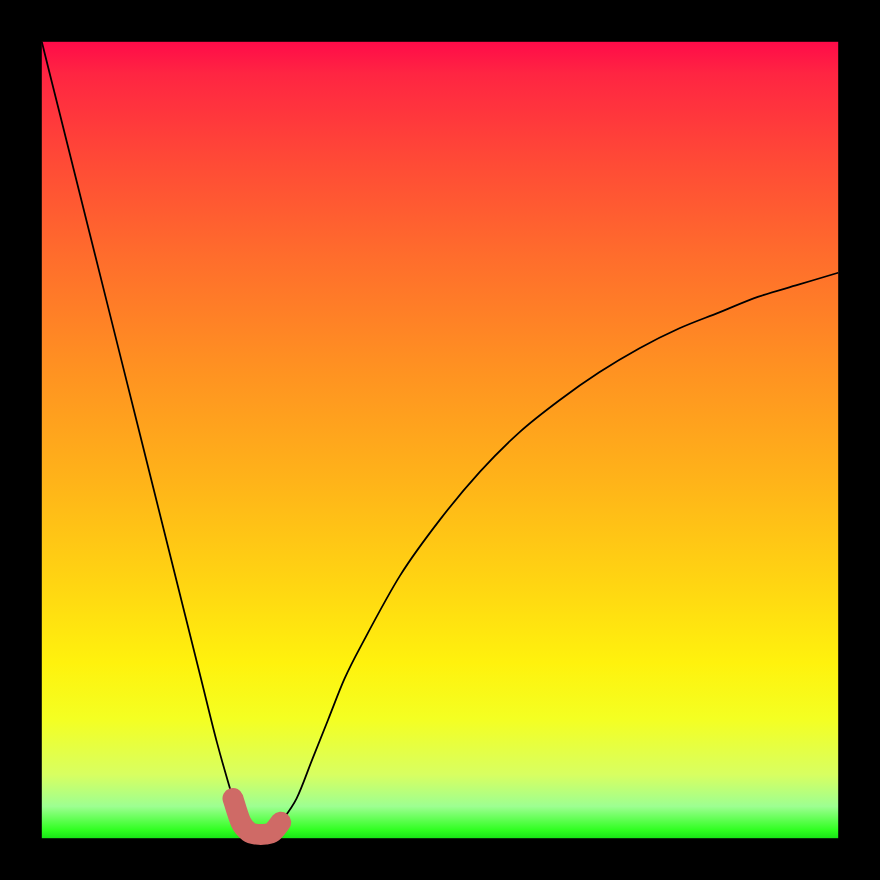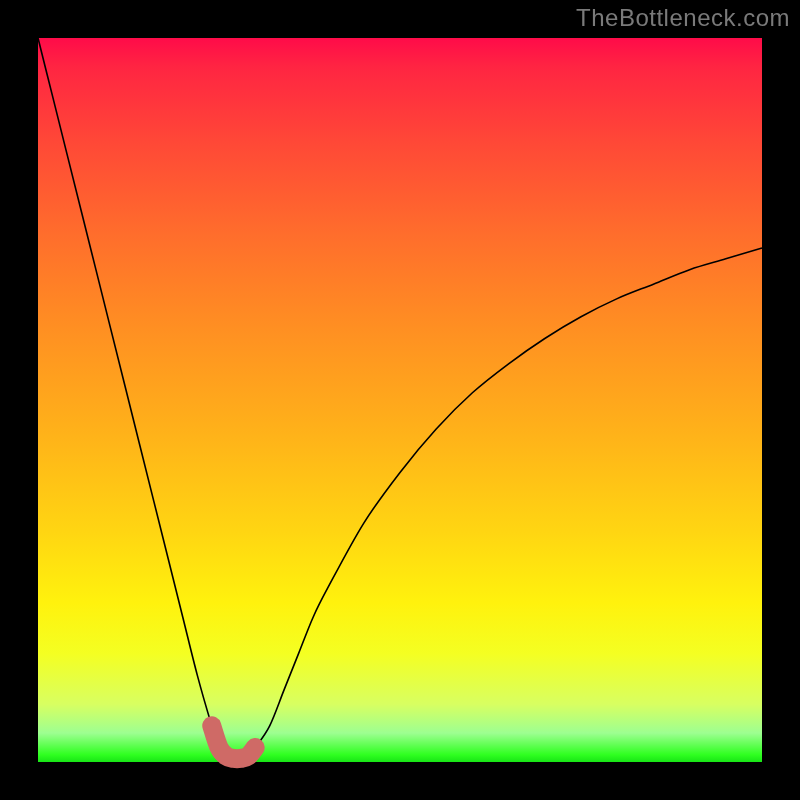--- a/index.html
+++ b/index.html
@@ -72,21 +72,20 @@
     stroke: #cf6a66;
     stroke-width: 19;
     stroke-linecap: round;
     stroke-linejoin: round;
   }
 </style>
 </head>
 <body>
 
 <div class="outer">
-  <div class="watermark">TheBottleneck.com</div>
 
   <div class="plot">
     <div class="gradient"></div>
     <svg class="curve" viewBox="0 0 724 724" preserveAspectRatio="none">
       <path id="curve-path" class="curve-main" d="M 0 0 C 2.4133333333333336 9.653333333333327 9.653333333333332 38.61333333333329 14.48 57.91999999999996 C 19.30666666666667 77.22666666666663 24.133333333333333 96.53333333333336 28.96 115.84000000000003 C 33.78666666666667 135.1466666666667 38.61333333333333 154.45333333333335 43.44 173.76 C 48.266666666666666 193.06666666666663 53.093333333333334 212.37333333333328 57.92 231.67999999999995 C 62.74666666666667 250.98666666666662 67.57333333333334 270.29333333333335 72.4 289.6 C 77.22666666666667 308.9066666666667 82.05333333333333 328.2133333333333 86.88 347.52 C 91.70666666666666 366.82666666666665 96.53333333333335 386.1333333333333 101.36000000000001 405.44 C 106.18666666666668 424.74666666666667 111.01333333333334 444.05333333333334 115.84 463.36 C 120.66666666666667 482.6666666666667 125.49333333333333 501.9733333333333 130.32 521.28 C 135.14666666666665 540.5866666666666 139.97333333333336 559.8933333333334 144.8 579.2 C 149.62666666666667 598.5066666666667 154.45333333333335 619.02 159.28 637.12 C 164.10666666666665 655.22 170.14 675.7333333333333 173.76 687.8 C 177.38 699.8666666666666 178.58666666666667 704.452 181 709.52 C 183.41333333333333 714.588 185.82666666666668 716.3979999999999 188.24 718.208 C 190.65333333333334 720.018 193.0666666666667 720.018 195.48000000000002 720.38 C 197.89333333333335 720.742 200.3066666666667 720.742 202.72000000000003 720.38 C 205.13333333333335 720.018 207.54666666666665 720.018 209.95999999999998 718.208 C 212.3733333333333 716.3979999999999 213.57999999999998 714.588 217.2 709.52 C 220.82 704.452 226.85333333333332 697.4533333333333 231.68 687.8 C 236.5066666666667 678.1466666666666 241.33333333333337 663.6666666666667 246.16000000000003 651.6 C 250.98666666666668 639.5333333333333 255.81333333333333 627.4666666666667 260.64 615.4 C 265.46666666666664 603.3333333333333 270.29333333333335 590.0600000000001 275.12 579.2 C 279.94666666666666 568.34 281.15333333333336 565.9266666666667 289.6 550.24 C 298.0466666666667 534.5533333333333 313.73333333333335 504.38666666666666 325.8 485.08 C 337.8666666666667 465.7733333333333 349.93333333333334 450.08666666666664 362 434.4 C 374.06666666666666 418.7133333333333 386.1333333333334 404.2333333333333 398.20000000000005 390.96 C 410.2666666666667 377.68666666666667 422.3333333333333 365.62 434.4 354.76 C 446.46666666666664 343.9 458.53333333333336 334.84999999999997 470.6 325.79999999999995 C 482.6666666666667 316.74999999999994 494.7333333333333 308.30333333333334 506.79999999999995 300.46000000000004 C 518.8666666666666 292.61666666666673 530.9333333333333 285.37666666666667 543 278.74 C 555.0666666666667 272.10333333333335 567.1333333333334 266.07 579.2 260.64 C 591.2666666666667 255.20999999999998 603.3333333333333 250.98666666666665 615.4 246.15999999999997 C 627.4666666666667 241.3333333333333 639.5333333333333 235.90333333333328 651.6 231.67999999999995 C 663.6666666666667 227.45666666666662 675.7333333333333 224.44000000000003 687.8 220.82000000000005 C 699.8666666666666 217.20000000000007 717.9666666666667 211.77000000000004 724 209.96000000000004"></path>
       <path id="marker-path" class="curve-marker" d="M 173.76 687.8 C 174.96666666666667 691.42 178.58666666666667 704.452 181 709.52 C 183.41333333333333 714.588 185.82666666666668 716.3979999999999 188.24 718.208 C 190.65333333333334 720.018 193.0666666666667 720.018 195.48000000000002 720.38 C 197.89333333333335 720.742 200.3066666666667 720.742 202.72000000000003 720.38 C 205.13333333333335 720.018 207.54666666666665 720.018 209.95999999999998 718.208 C 212.3733333333333 716.3979999999999 215.9933333333333 710.968 217.2 709.52"></path>
     </svg>
   </div>
 </div>
 

